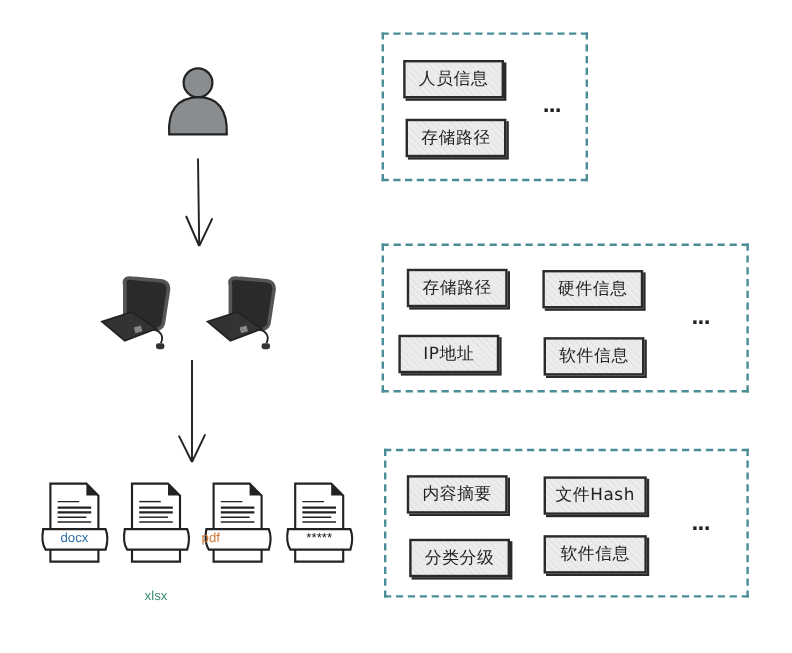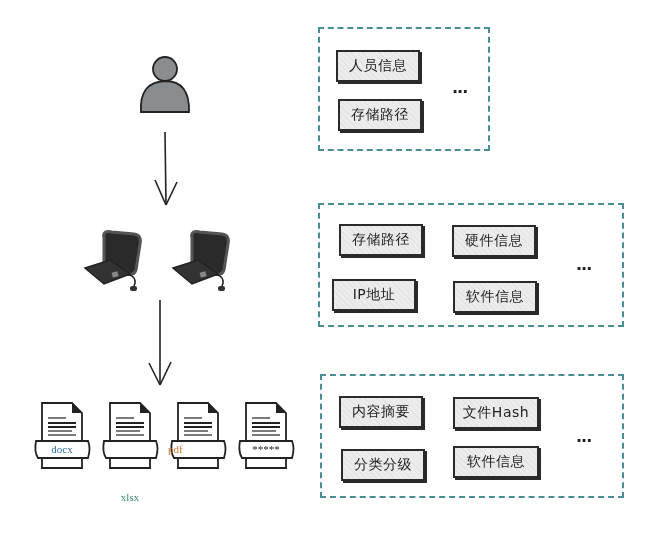--- a/index.html
+++ b/index.html
@@ -10,21 +10,21 @@
   .label {
     position:absolute; box-sizing:border-box; height:32px;
     background:#ececec;
     background-image: repeating-linear-gradient(45deg, rgba(0,0,0,0.04) 0 1px, transparent 1px 4px);
     border:2px solid #2a2a2a;
     box-shadow: 2px 2px 0 #2a2a2a;
     display:flex; align-items:center; justify-content:center;
     font-size:14px; color:#222; letter-spacing:0.5px;
   }
   .ellipsis { position:absolute; font-size:16px; font-weight:bold; color:#222; letter-spacing:-1px; }
-  .filetag { font-family:Liberation Serif, serif; font-size:11px; }
+  .filetag { font-family:Liberation Sans, sans-serif; font-size:11px; }
 </style>
 </head>
 <body>
 
 <svg class="abs" style="left:135px;top:50px" width="60" height="70">
   <circle cx="30" cy="19" r="12" fill="#8a8d90" stroke="#222" stroke-width="1.8"></circle>
   <path d="M6 62 Q4 32 30 31 Q55 31 54 62 Z" fill="#8a8d90" stroke="#222" stroke-width="1.8"></path>
 </svg>
 
 <svg class="abs" style="left:145px;top:130px" width="40" height="80">

